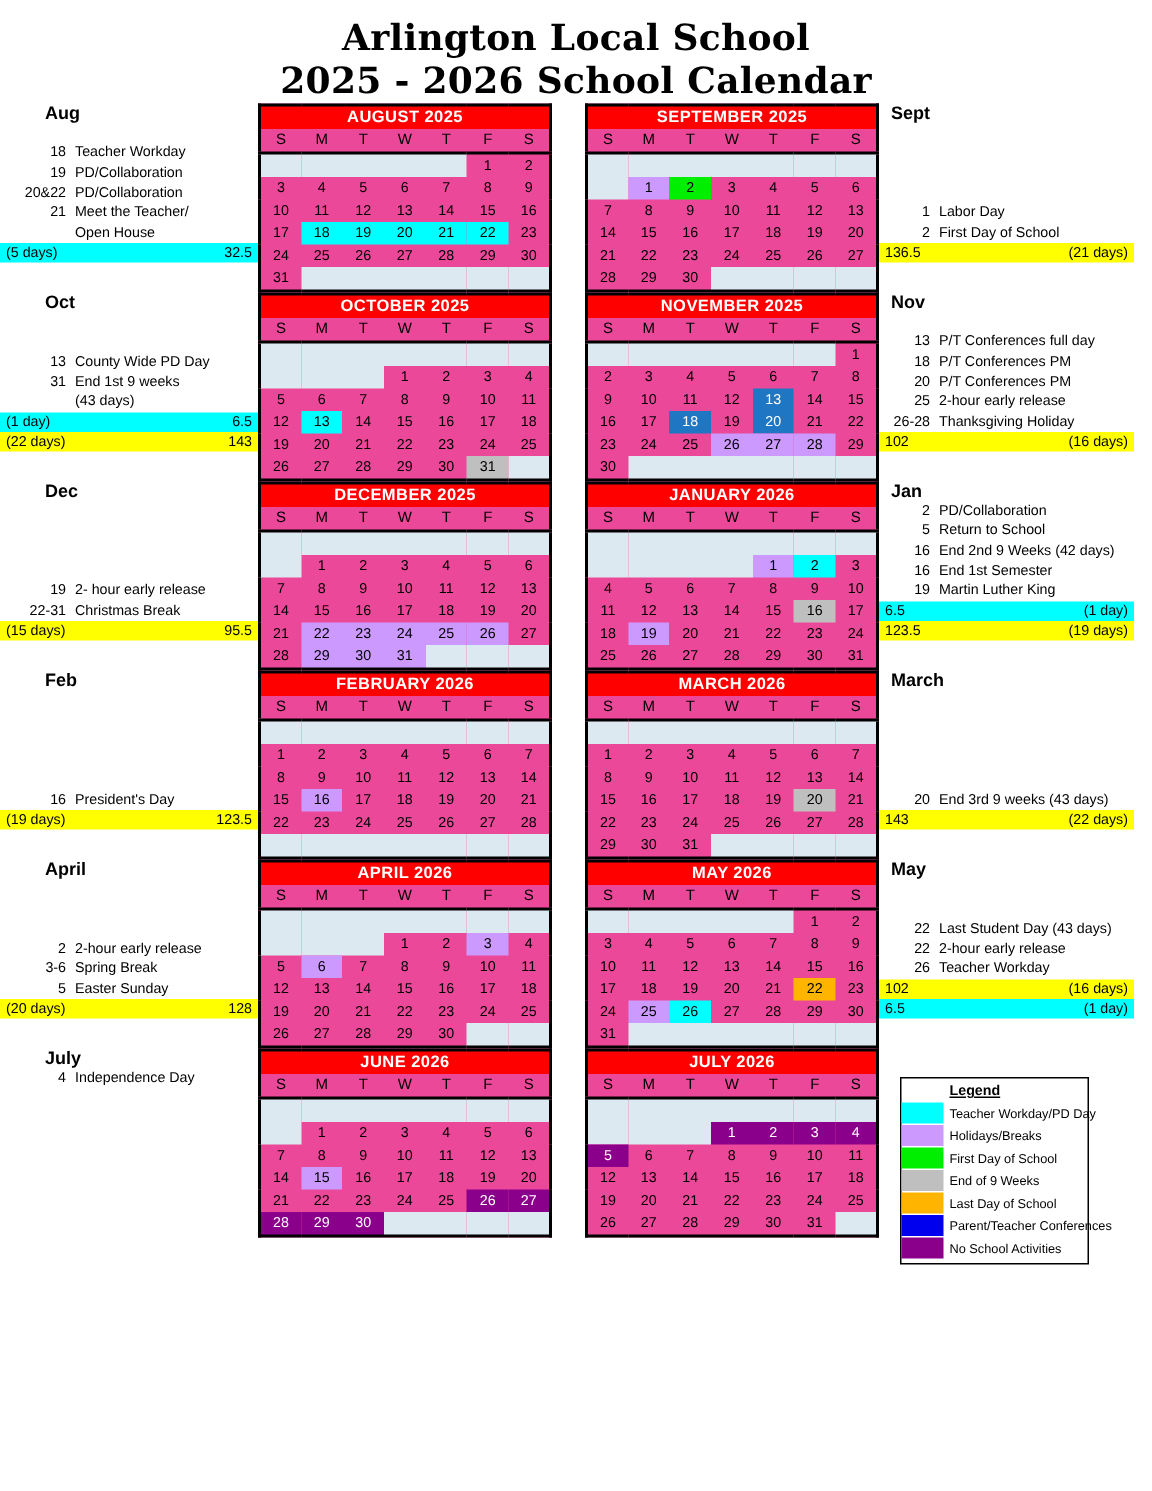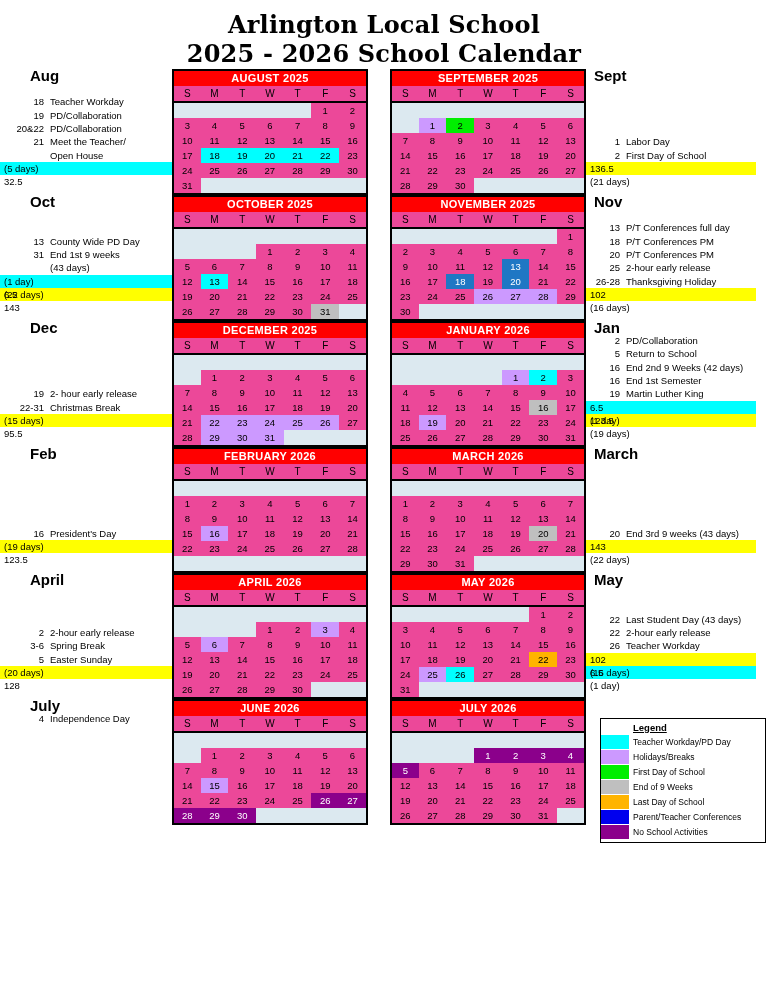--- a/index.html
+++ b/index.html
@@ -35,40 +35,39 @@
   .gap{width:22px;flex:0 0 22px;}
 
   
   .notes{
     position:relative;
     font-size:9.5px;
     line-height:13.4px;
   }
   .notes .mon{
     font-weight:bold;
-    font-size:15px;
+    font-size:12px;
     padding-left:30px;
     height:13.4px;
   }
   .notes.right .mon{padding-left:8px;}
   .nrow{display:flex;height:13.4px;align-items:flex-start;}
   .nrow .d{
     width:44px;flex:0 0 44px;text-align:right;padding-right:6px;
     font-size:9.5px;white-space:nowrap;
   }
   .notes.right .nrow .d{width:34px;flex:0 0 34px;}
   .nrow .t{flex:1;font-size:9.5px;white-space:nowrap;}
 
   
   .bar{
     display:flex;justify-content:space-between;
     font-size:9.5px;height:13px;line-height:13px;
     padding:0 4px;box-sizing:border-box;
     width:172px;
-    flex-direction:column;
   }
   .notes.right .bar{width:170px;}
   .bar.cyan{background:#00ffff;}
   .bar.yellow{background:#ffff00;}
   .spacer{height:13.4px;}
 
   
   .cal{
     border:2px solid #000;
     border-collapse:collapse;
@@ -103,21 +102,21 @@
   .c-green{background:#00ee00;}
   .c-gray{background:#bfbfbf;}
   .c-orange{background:#ffb400;}
   .c-blue{background:#1f77c4;color:#fff;}
   .c-purple{background:#8b008b;color:#fff;}
 
   
   .legend{
     position:absolute;
     left:600px;top:718px;
-    width:166px;
+    width:126px;
     border:1px solid #000;
     background:#fff;
     padding:3px 0 3px 0;
     box-sizing:border-box;
   }
   .legend-title{
     font-size:9.5px;font-weight:bold;text-decoration:underline;
     margin-left:32px;margin-bottom:1px;
   }
   .lg-row{display:flex;align-items:center;height:15px;}

